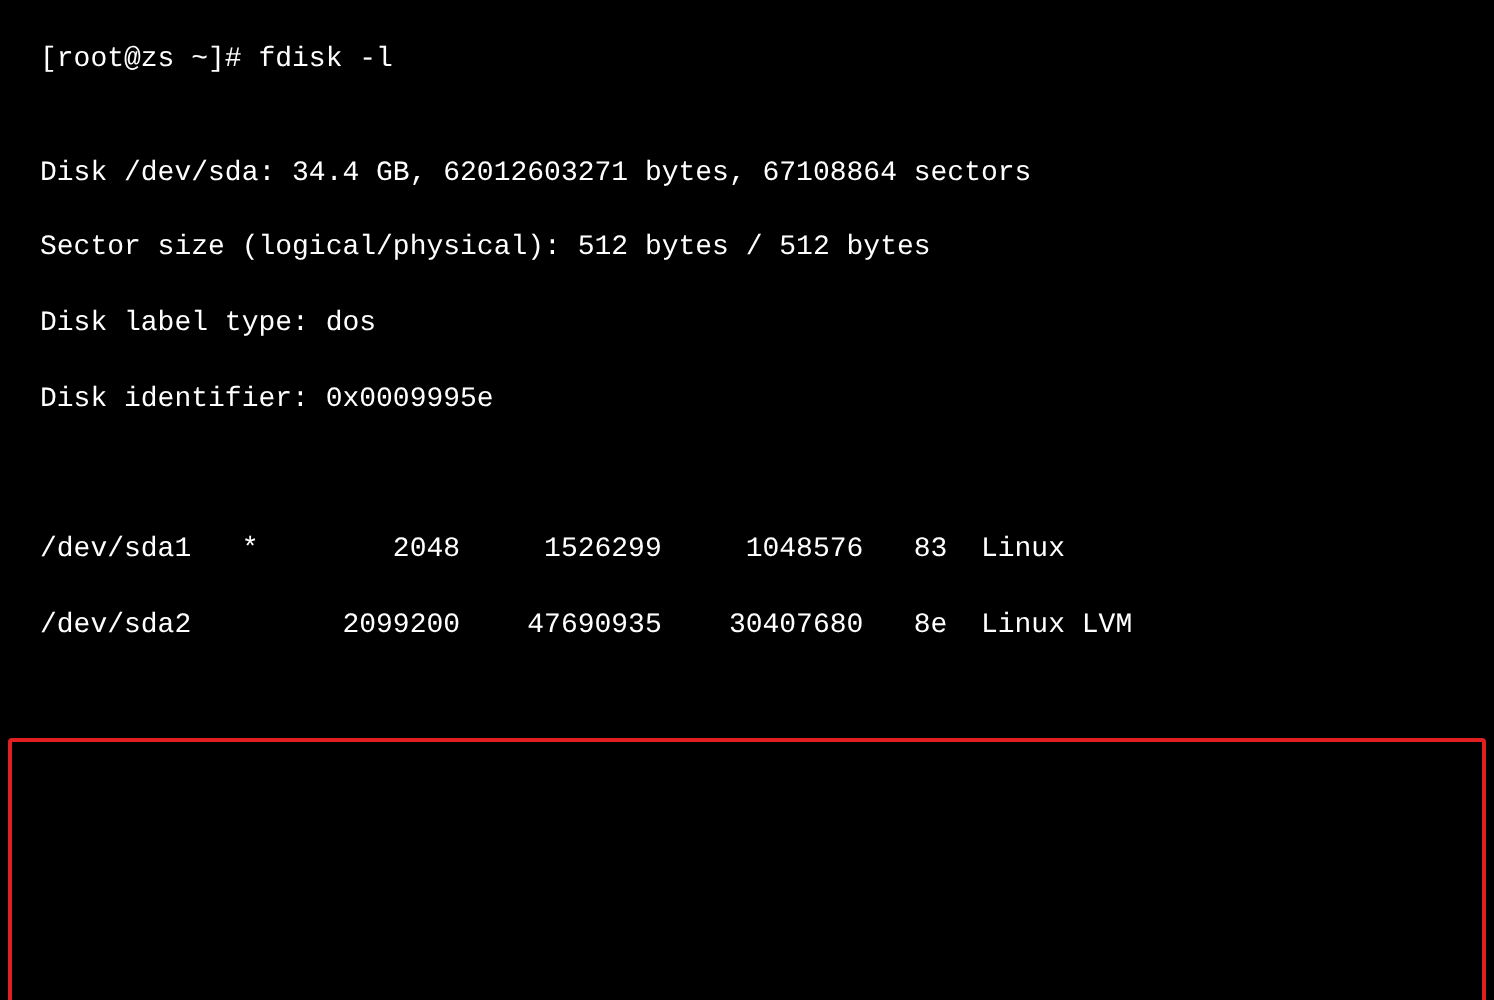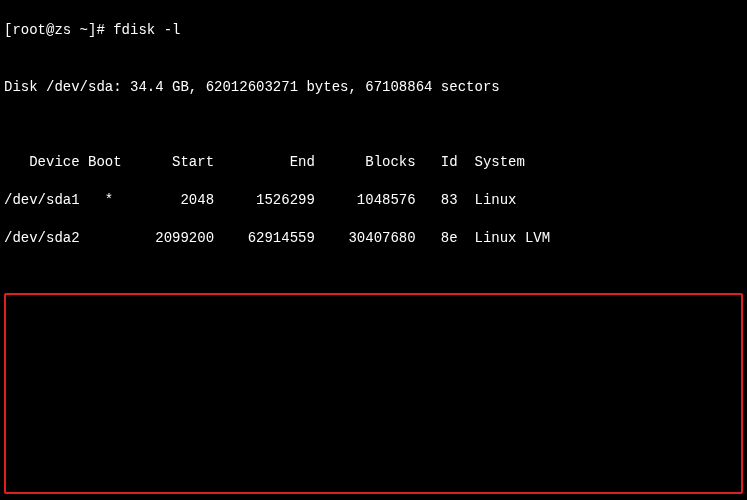--- a/index.html
+++ b/index.html
@@ -12,41 +12,43 @@
     line-height: 1.35;
     width: 747px;
     height: 500px;
     overflow: hidden;
   }
   .terminal {
     padding: 2px 4px;
     white-space: pre;
     position: relative;
   }
-  .line { white-space: pre; }
+  .line { white-space: pre; margin-left: 16px; }
   .red-box {
     border: 2px solid #e02020;
     border-radius: 2px;
     padding: 4px 4px 4px 4px;
     margin-top: 8px;
     position: relative;
     z-index: 1;
   }
 </style>
 </head>
 <body>
 
 <div class="terminal">
 <span class="line"><span>[root@zs ~]# </span><span>fdisk -l</span></span>
 <div class="line"> </div>
 <div class="line">Disk /dev/sda: 34.4 GB, 62012603271 bytes, 67108864 sectors</div>
+<div class="line">Sector size (logical/physical): 512 bytes / 512 bytes</div>
+<div class="line">Disk label type: dos</div>
+<div class="line">Disk identifier: 0x0009995e</div>
 <div class="line"> </div>
-<div class="line">   Device Boot      Start         End      Blocks   Id  System</div>
 <div class="line">/dev/sda1   *        2048     1526299     1048576   83  Linux</div>
-<div class="line">/dev/sda2         2099200    62914559    30407680   8e  Linux LVM</div>
+<div class="line">/dev/sda2         2099200    47690935    30407680   8e  Linux LVM</div>
 
 <div class="red-box">
 
 
 
 
 
 
 
 

